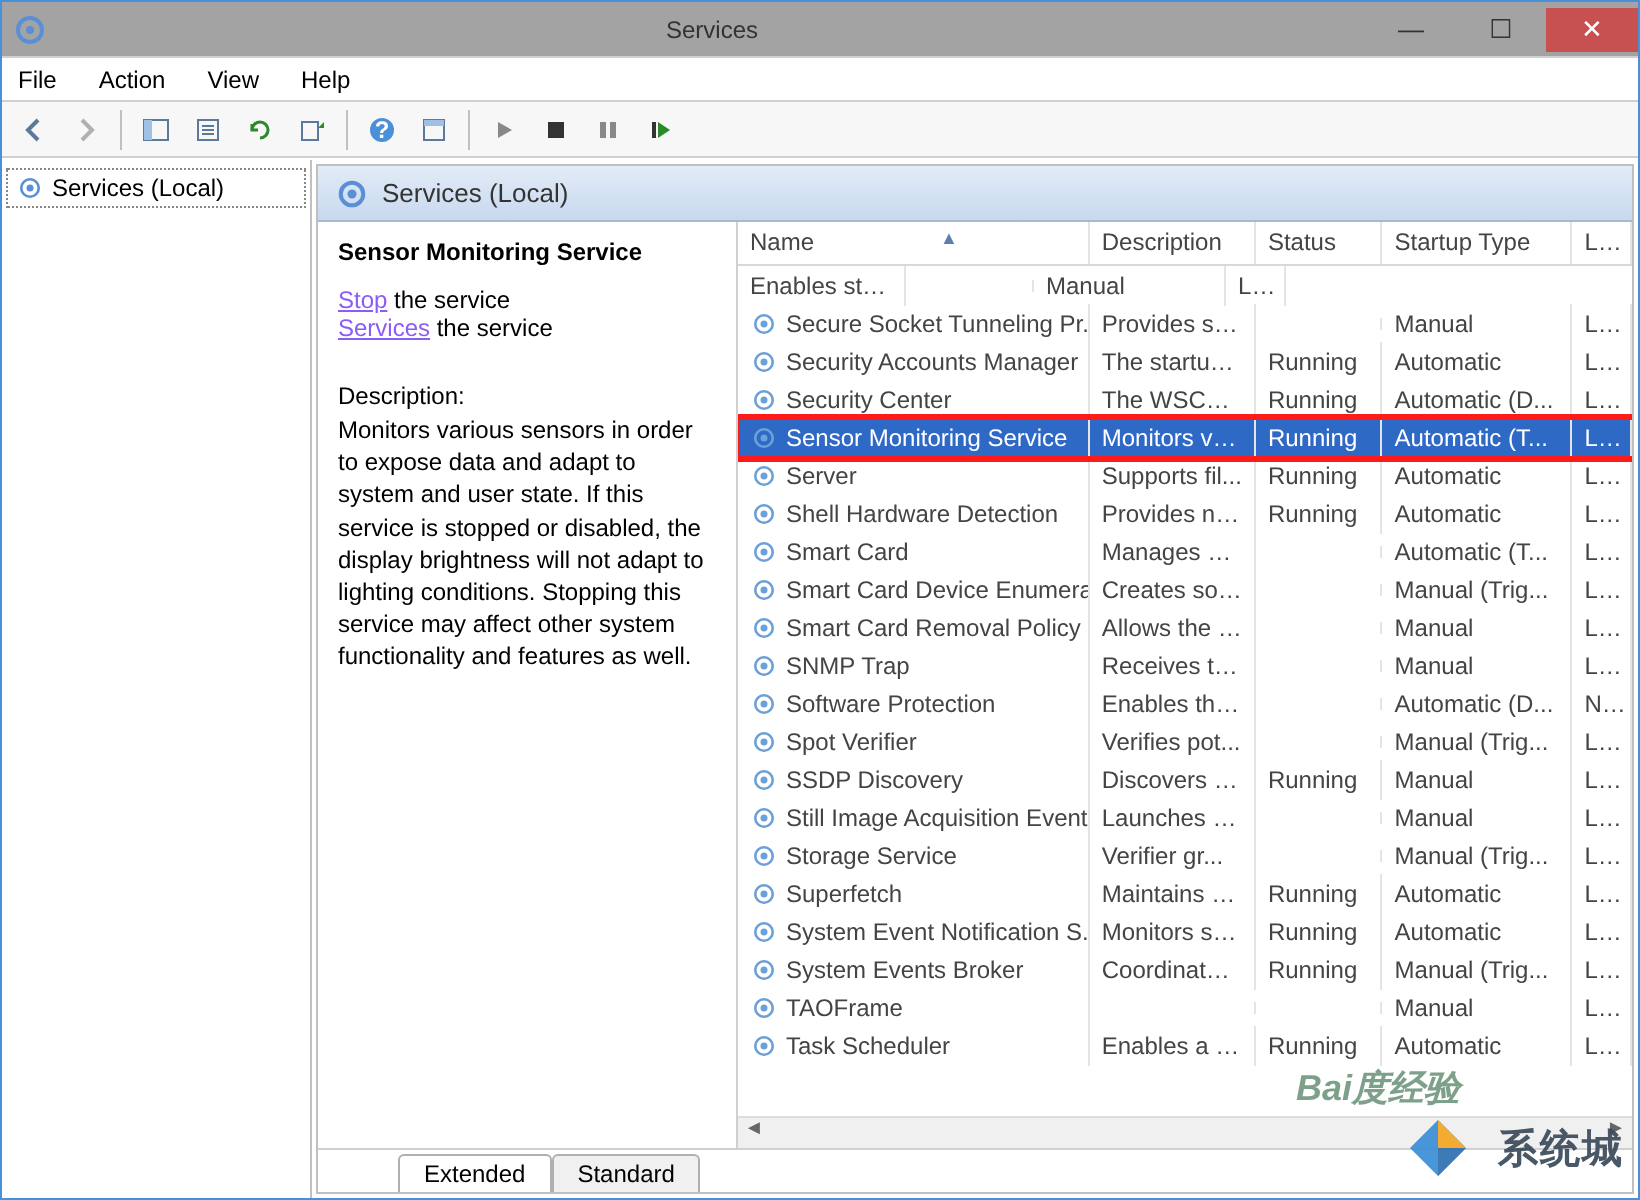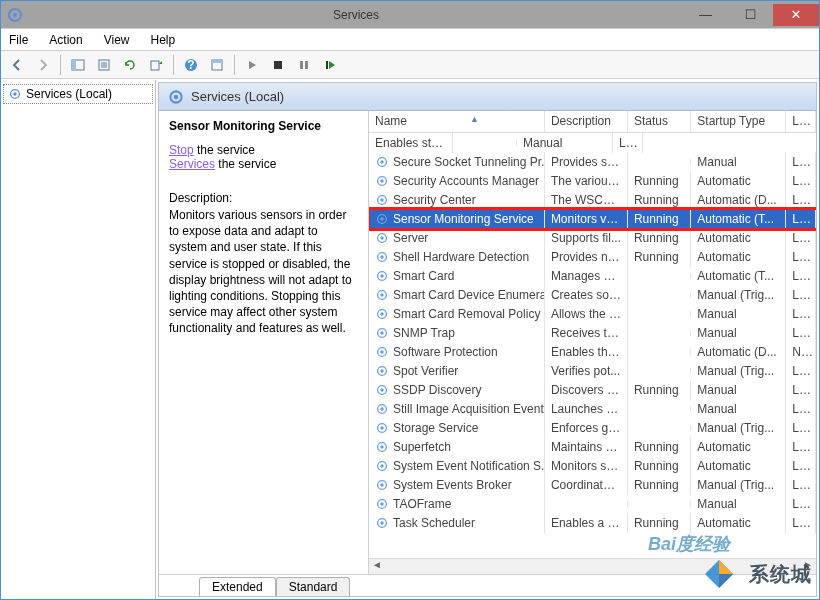--- a/index.html
+++ b/index.html
@@ -46,21 +46,21 @@
 .highlight-box { position: absolute; border: 3px solid #ff1a1a; pointer-events: none; }
 .tabs { height: 22px; display: flex; align-items: flex-end; padding-left: 40px; border-top: 1px solid #d0d0d0; background: #fff; }
 .tab { padding: 2px 12px; border: 1px solid #b0b0b0; border-bottom: none; border-radius: 3px 3px 0 0; background: #fff; margin-top: 2px; }
 .tab.inactive { background: #f0f0f0; }
 .hscroll { height: 16px; background: #f0f0f0; display:flex; border-top:1px solid #ddd;}
 .hscroll .arrow{width:16px; text-align:center; font-size:10px; color:#666;}
 .hscroll .track{flex:1;}
 .watermark { position: absolute; right: 8px; bottom: 10px; display: flex; align-items: center; gap: 14px; opacity: 0.92; pointer-events:none;}
 .watermark .diamond { width: 32px; height: 32px; }
 .watermark .wt { font-size: 20px; font-weight: bold; color: #3a4a5a; letter-spacing: 1px; }
-.baidu-wm { position:absolute; right: 90px; bottom: 44px; color:#0369a1; font-size:18px; font-weight:bold; opacity:0.55; pointer-events:none; font-style:italic;}
+.baidu-wm { position:absolute; right: 90px; bottom: 44px; color:#14532d; font-size:18px; font-weight:bold; opacity:0.55; pointer-events:none; font-style:italic;}
 </style>
 </head>
 <body>
 
 <div class="window">
   <div class="titlebar">
     <svg class="app-icon" viewBox="0 0 16 16">
         <circle cx="8" cy="8" r="6" fill="none" stroke="#5a8fd6" stroke-width="2"></circle>
         <circle cx="8" cy="8" r="2" fill="#5a8fd6"></circle>
       </svg>
@@ -218,21 +218,21 @@
                 <div class="col c-log">Loc</div>
               </div>
               <div class="row">
                 <div class="col c-name">
                   <svg class="gear" viewBox="0 0 16 16">
                     <circle cx="8" cy="8" r="5" fill="none" stroke="#6ca0d8" stroke-width="1.5"></circle>
                     <circle cx="8" cy="8" r="2" fill="#6ca0d8"></circle>
                   </svg>
                   <span>Security Accounts Manager</span>
                 </div>
-                <div class="col c-desc">The various ...</div>
+                <div class="col c-desc">The startup ...</div>
                 <div class="col c-stat">Running</div>
                 <div class="col c-start">Automatic</div>
                 <div class="col c-log">Loc</div>
               </div>
               <div class="row">
                 <div class="col c-name">
                   <svg class="gear" viewBox="0 0 16 16">
                     <circle cx="8" cy="8" r="5" fill="none" stroke="#6ca0d8" stroke-width="1.5"></circle>
                     <circle cx="8" cy="8" r="2" fill="#6ca0d8"></circle>
                   </svg>
@@ -387,21 +387,21 @@
                 <div class="col c-log">Loc</div>
               </div>
               <div class="row">
                 <div class="col c-name">
                   <svg class="gear" viewBox="0 0 16 16">
                     <circle cx="8" cy="8" r="5" fill="none" stroke="#6ca0d8" stroke-width="1.5"></circle>
                     <circle cx="8" cy="8" r="2" fill="#6ca0d8"></circle>
                   </svg>
                   <span>Storage Service</span>
                 </div>
-                <div class="col c-desc">Enforces gr...</div>
+                <div class="col c-desc">Verifier gr...</div>
                 <div class="col c-stat"></div>
                 <div class="col c-start">Manual (Trig...</div>
                 <div class="col c-log">Loc</div>
               </div>
               <div class="row">
                 <div class="col c-name">
                   <svg class="gear" viewBox="0 0 16 16">
                     <circle cx="8" cy="8" r="5" fill="none" stroke="#6ca0d8" stroke-width="1.5"></circle>
                     <circle cx="8" cy="8" r="2" fill="#6ca0d8"></circle>
                   </svg>

